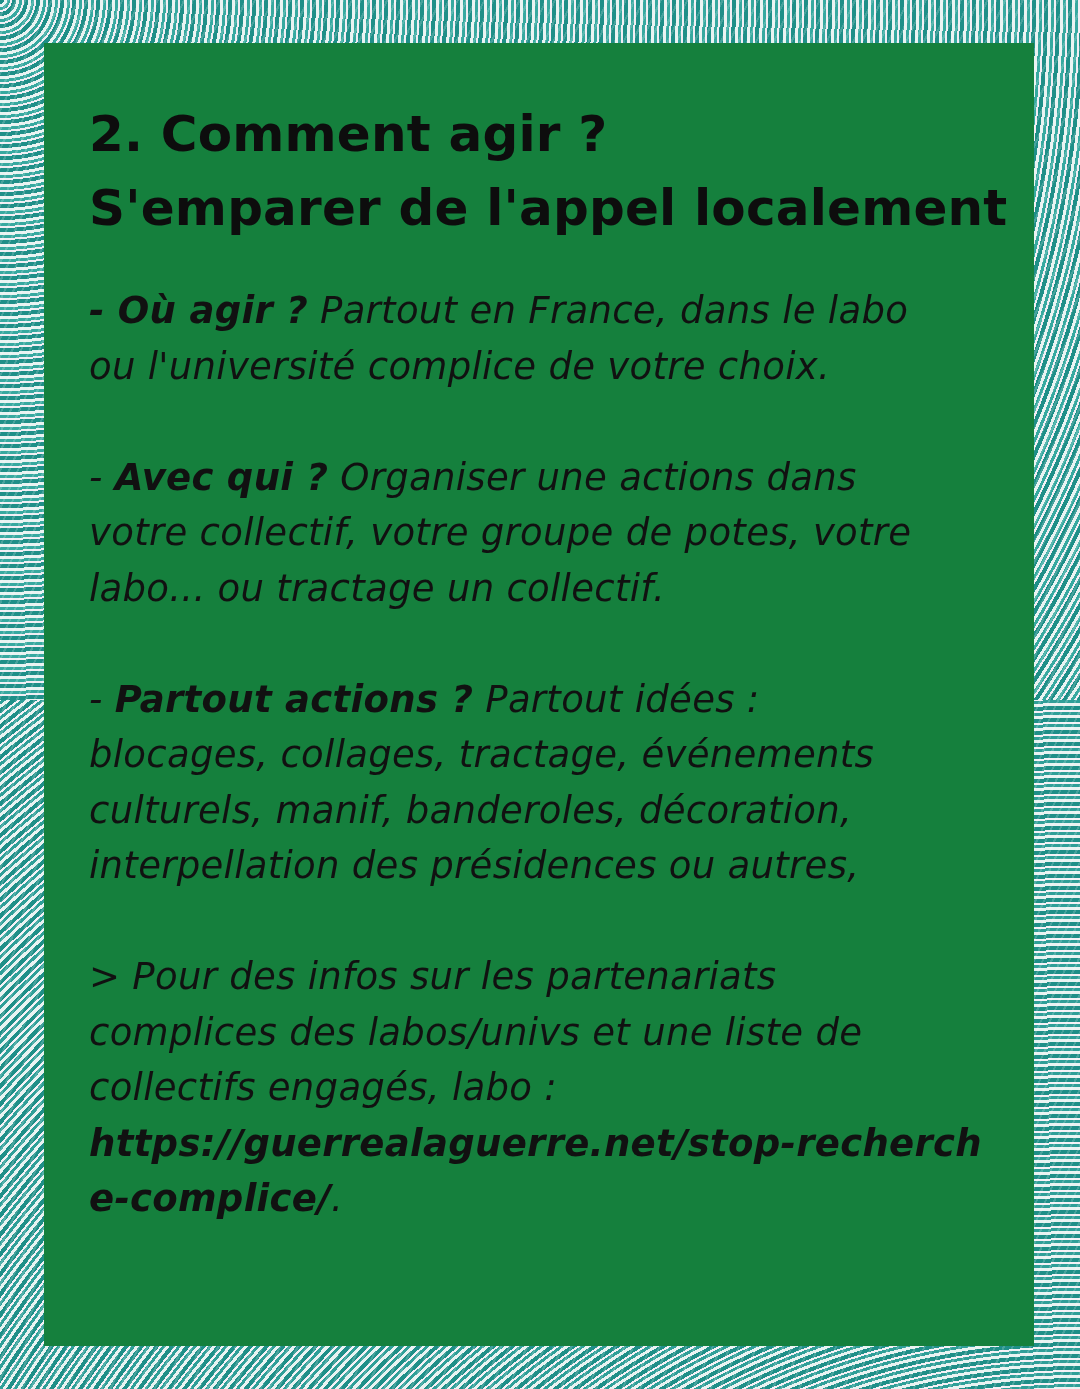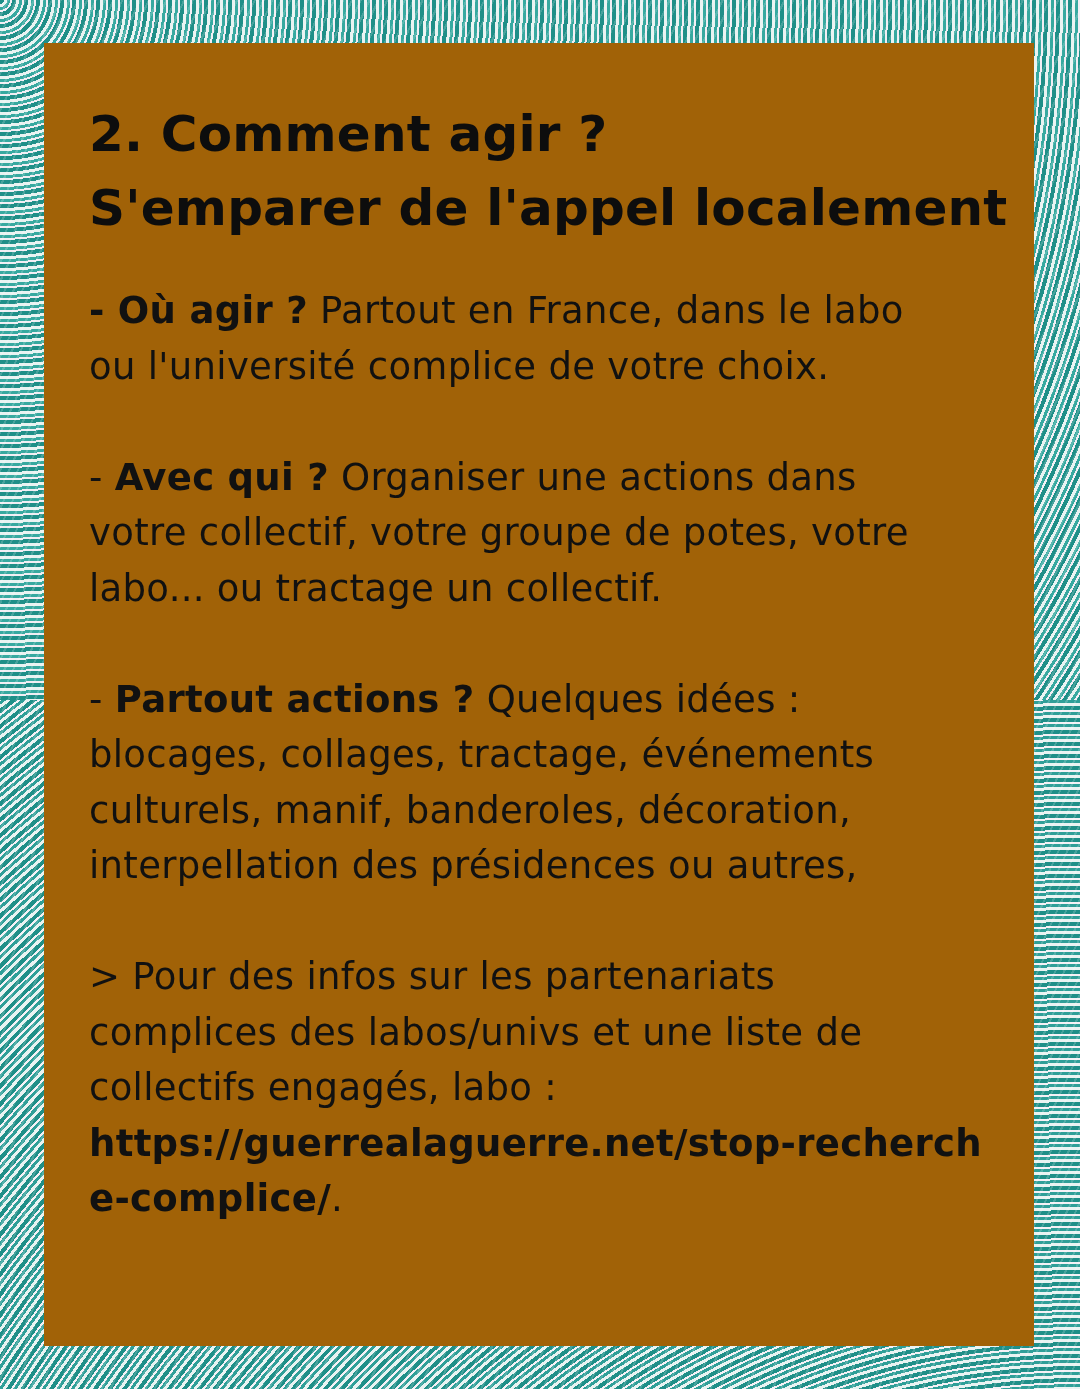--- a/index.html
+++ b/index.html
@@ -26,21 +26,21 @@
       background:
         repeating-linear-gradient(115deg, rgba(255,255,255,0) 0px, rgba(255,255,255,0) 6px, rgba(255,255,255,0.18) 6px, rgba(255,255,255,0.18) 8px);
       pointer-events: none;
     }
     .panel {
       position: absolute;
       left: 44px;
       top: 43px;
       width: 990px;
       height: 1303px;
-      background: #a16207;
+      background: #15803d;
       box-sizing: border-box;
       padding: 0 0 0 45px;
     }
     .title {
       position: absolute;
       left: 45px;
       top: 54px;
       margin: 0;
       font-family: "DejaVu Sans", sans-serif;
       font-weight: bold;
@@ -54,20 +54,21 @@
     .body {
       position: absolute;
       left: 45px;
       top: 240px;
       width: 900px;
       font-family: "DejaVu Sans", sans-serif;
       font-size: 37px;
       line-height: 55.5px;
       color: #111111;
       letter-spacing: 0.3px;
+      font-style: italic;
     }
     .para {
       margin: 0 0 55.5px 0;
       white-space: nowrap;
     }
     .para .line { display: block; }
     b { font-weight: bold; }
   </style>
 </head>
 <body>
@@ -86,21 +87,21 @@
       <span class="line">ou l'université complice de votre choix.</span>
     </p>
 
     <p class="para">
       <span class="line"><span>- </span><b>Avec qui ?</b><span> Organiser une actions dans</span></span>
       <span class="line">votre collectif, votre groupe de potes, votre</span>
       <span class="line">labo... ou tractage un collectif.</span>
     </p>
 
     <p class="para">
-      <span class="line"><span>- </span><b>Partout actions ?</b><span> Quelques idées :</span></span>
+      <span class="line"><span>- </span><b>Partout actions ?</b><span> Partout idées :</span></span>
       <span class="line">blocages, collages, tractage, événements</span>
       <span class="line">culturels, manif, banderoles, décoration,</span>
       <span class="line">interpellation des présidences ou autres,</span>
     </p>
 
     <p class="para">
       <span class="line">&gt; Pour des infos sur les partenariats</span>
       <span class="line">complices des labos/univs et une liste de</span>
       <span class="line">collectifs engagés, labo :</span>
       <b class="line">https://guerrealaguerre.net/stop-recherch</b>

